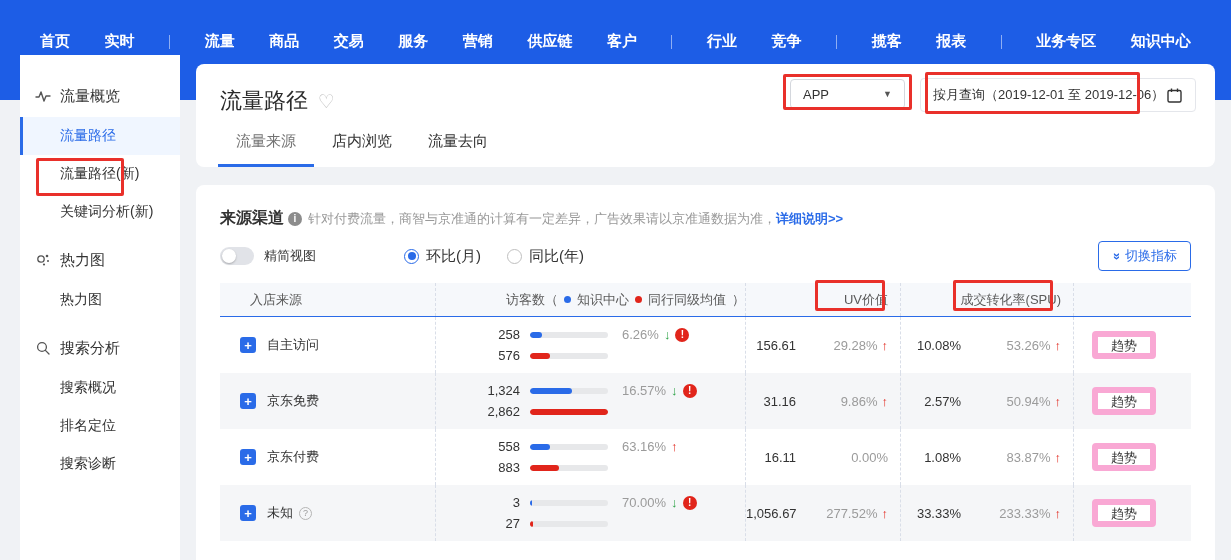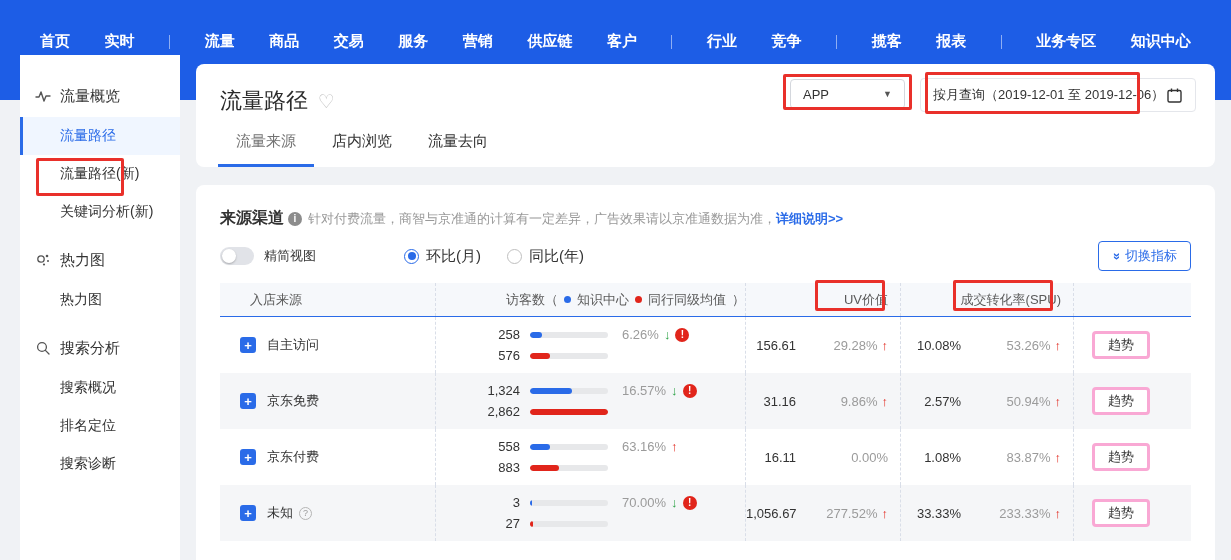--- a/index.html
+++ b/index.html
@@ -120,21 +120,21 @@
   .arrow.up { color:#e1251b; }
   .arrow.down { color:#2ba245; }
   .alert-icon { width:14px; height:14px; border-radius:50%; background:#e1251b; color:#fff; display:inline-flex; align-items:center; justify-content:center; font-size:10px; font-weight:bold; }
   .alert-icon::before { content:"!"; }
   .cell-metric { display:flex; align-items:center; padding-right:12px; }
   .mval { flex:1; text-align:right; color:#333; }
   .mchg { text-align:right; color:#9b9b9b; display:inline-flex; justify-content:flex-end; align-items:center; gap:4px; }
   .mchg.w92 { width:92px; }
   .mchg.w100 { width:100px; }
   .cell-trend { display:flex; align-items:center; padding-left:18px; }
-  .trend-btn { height:28px; padding:0 13px; border:3px solid #f9a8d4; border-radius:4px; background:#fff; color:#333; font-size:13px; cursor:pointer; }
+  .trend-btn { height:28px; padding:0 13px; border:6px solid #f9a8d4; border-radius:4px; background:#fff; color:#333; font-size:13px; cursor:pointer; }
 
   
   .anno { position:absolute; border:3px solid #e9302a; border-radius:2px; pointer-events:none; z-index:50; }
   .anno-sidebar { left:36px; top:158px; width:88px; height:38px; }
   .anno-app { left:783px; top:74px; width:129px; height:36px; }
   .anno-date { left:925px; top:72px; width:215px; height:42px; }
   .anno-uv { left:815px; top:280px; width:70px; height:31px; }
   .anno-conv { left:953px; top:280px; width:100px; height:31px; }
 
   svg { display:block; }

